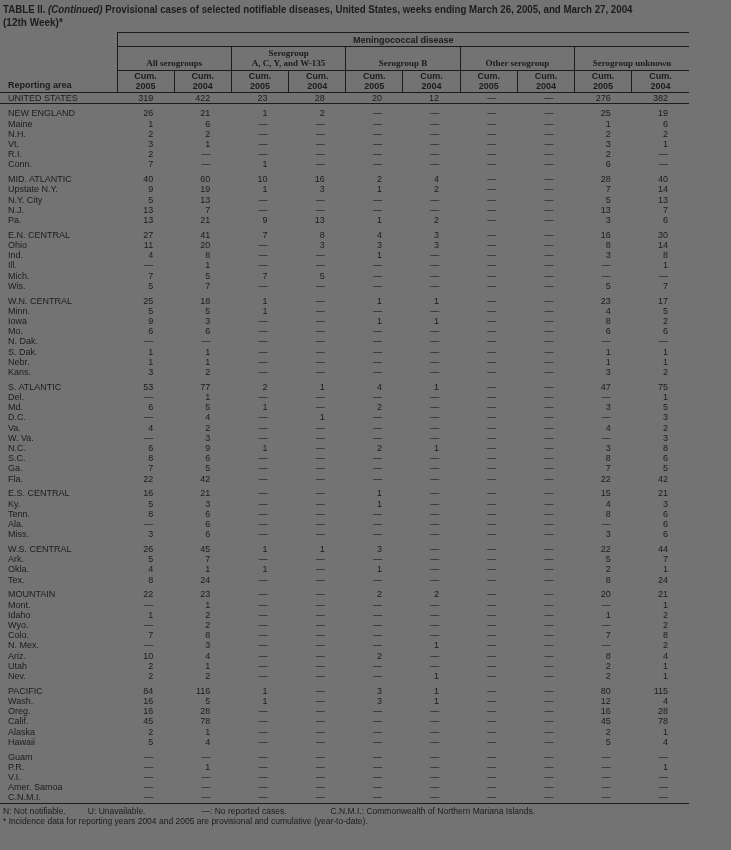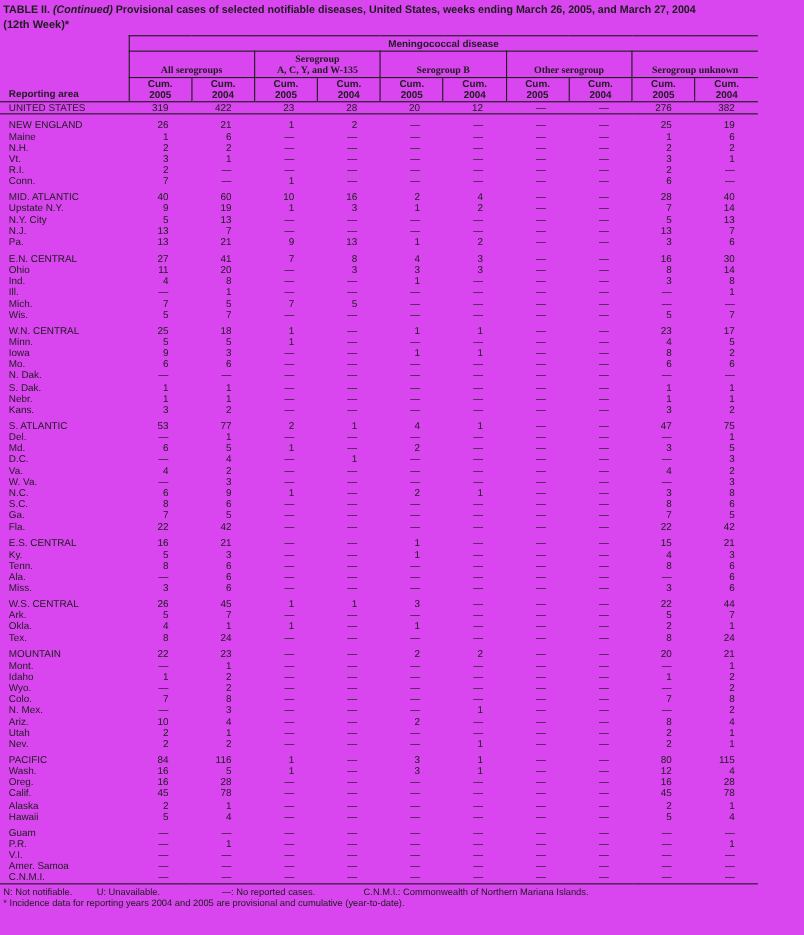--- a/index.html
+++ b/index.html
@@ -1,19 +1,19 @@
 <!DOCTYPE html>
 <html><head>
 <meta charset="utf-8">
 <style>
   * { box-sizing: border-box; }
   html, body { margin: 0; padding: 0; background: #fff; }
   .page {
     width: 731px; height: 850px; overflow: hidden;
-    background: #d946ef; color: #1c1c1c;
+    background: #737373; color: #1c1c1c;
     font-family: "Liberation Sans", "DejaVu Sans", sans-serif;
   }
   
   .title {
     padding: 4px 0 3px 3px;
     font-weight: bold; font-size: 10px; line-height: 12.5px;
     color: #1c1c1c;
   }
   .title-line1 { display: inline-block; white-space: nowrap; transform: scaleX(0.97); transform-origin: 0 50%; }
   .title i { font-style: italic; }

